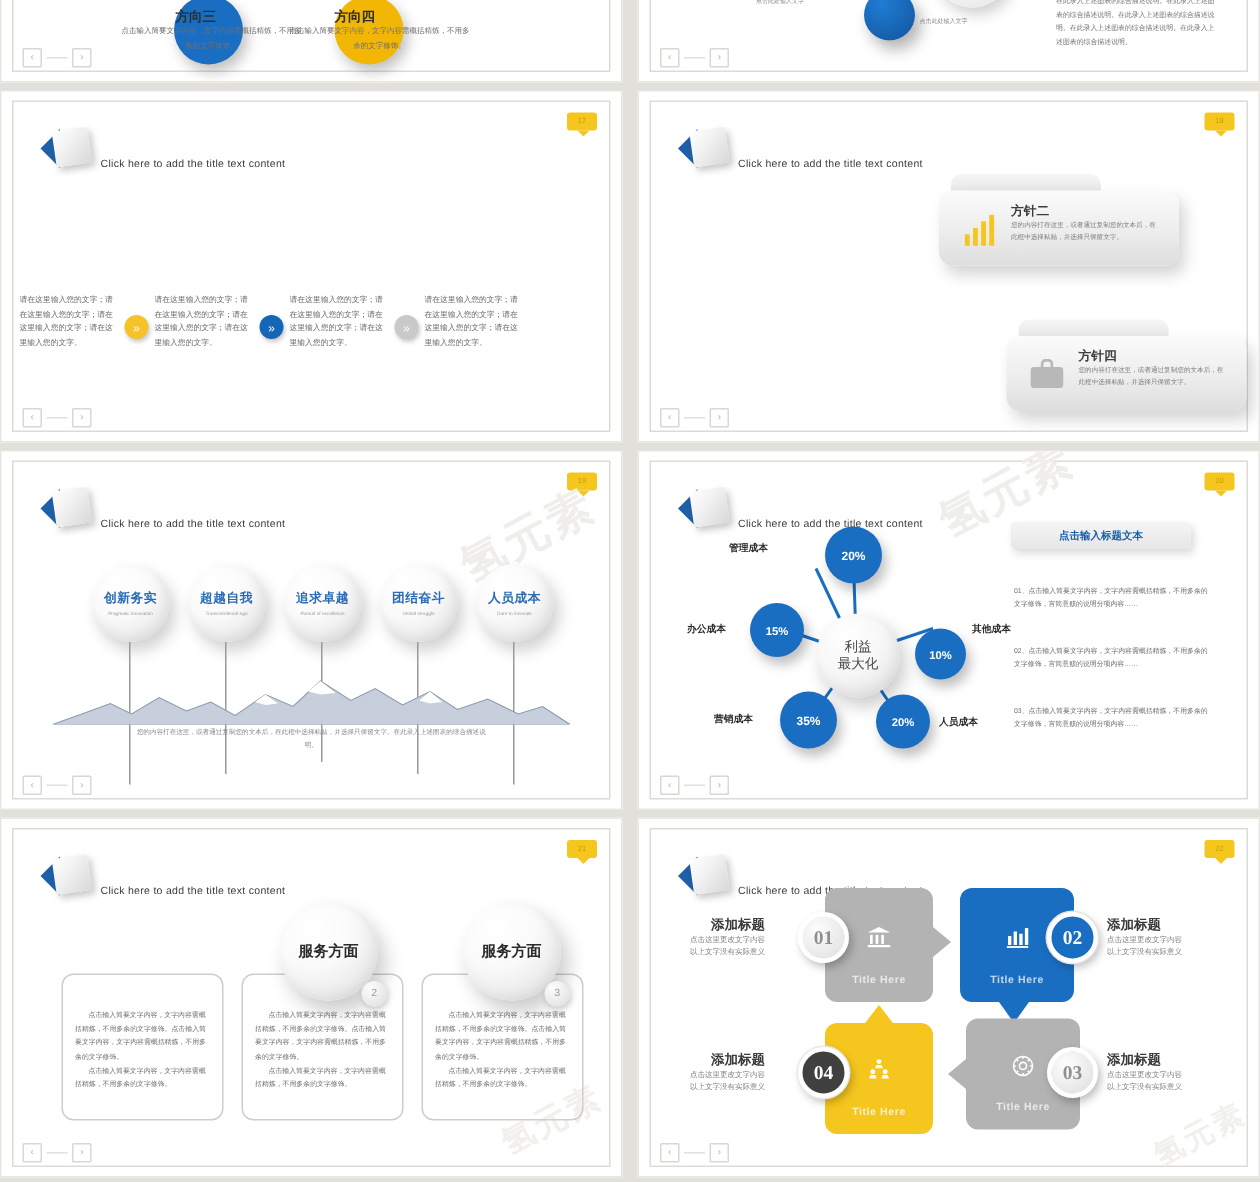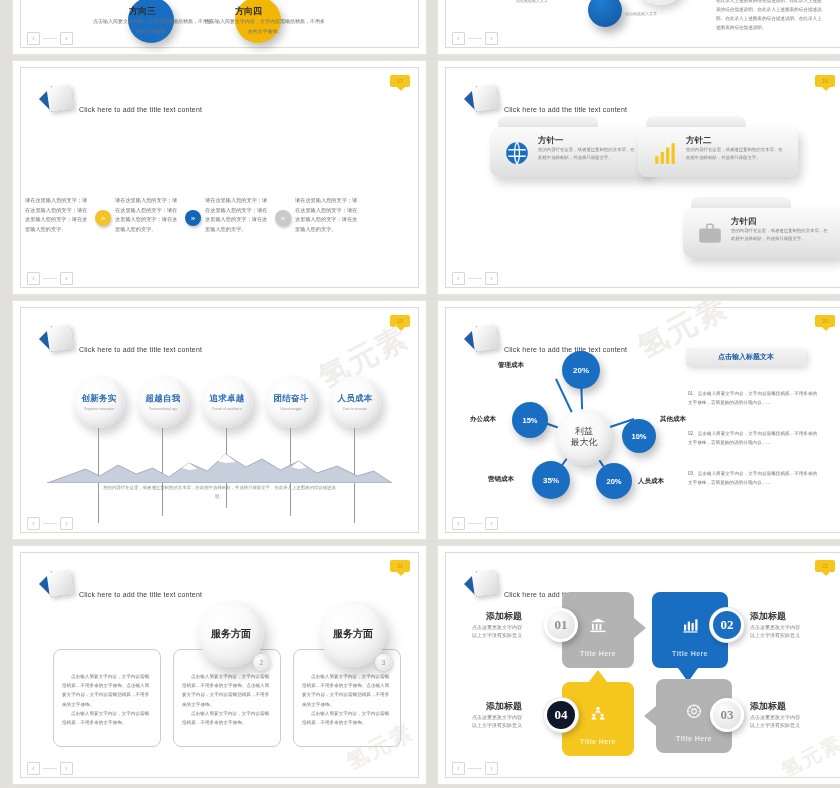--- a/index.html
+++ b/index.html
@@ -9,21 +9,21 @@
     font-family:"Liberation Sans", sans-serif;
     overflow:hidden;
   }
   .gallery {
     width:840px; height:788px;
     display:grid;
     grid-template-columns:415px 415px;
     grid-template-rows:55px 235px 240px 240px;
     column-gap:10px;
     row-gap:5px;
-    padding:0 0 0 12px;
+    padding:0 0 0 0;
     background:#e2e0da;
   }
   .slide {
     background:#fff;
     position:relative;
     overflow:hidden;
     border:1px solid #e7e5e0;
   }
   .slide.clipped { align-self:end; height:235px; margin-top:-180px; }
   .inner { position:absolute; inset:0; background:#fff; }
@@ -232,50 +232,38 @@
       <div class="frameline"></div>
       <div class="shead">
         <div class="logo">
             <i class="chev"></i>
             <i class="sq"></i>
           </div>
         <div class="stitle">Click here to add the title text content</div>
       </div>
       <div class="badge">18</div>
 
-      <div class="fcard" style="left:52px;top:55px;">
-        <div class="tab"></div>
-        <div class="body"></div>
-        <div class="ic">
-          <svg viewBox="0 0 24 24" width="26" height="26">
-              <circle cx="12" cy="12" r="10" fill="#1a6ec2"></circle>
-              <path d="M4 9h16M4 15h16M12 2c-3 4-3 16 0 20M12 2c3 4 3 16 0 20" stroke="#fff" stroke-width="1.2" fill="none"></path>
-            </svg>
-        </div>
-        <div class="ttl">方针一</div>
-        <div class="bd">您的内容打在这里，或者通过复制您的文本后，在此框中选择粘贴，并选择只保留文字。</div>
-      </div>
 
       <div class="fcard" style="left:200px;top:55px;">
         <div class="tab"></div>
         <div class="body"></div>
         <div class="ic">
           <svg viewBox="0 0 24 24" width="26" height="26">
               <rect x="3" y="15" width="3" height="7" fill="#f5c61e"></rect>
               <rect x="8" y="11" width="3" height="11" fill="#f5c61e"></rect>
               <rect x="13" y="7" width="3" height="15" fill="#f5c61e"></rect>
               <rect x="18" y="3" width="3" height="19" fill="#f5c61e"></rect>
             </svg>
         </div>
         <div class="ttl">方针二</div>
         <div class="bd">您的内容打在这里，或者通过复制您的文本后，在此框中选择粘贴，并选择只保留文字。</div>
       </div>
 
 
-      <div class="fcard" style="left:245px;top:136px;">
+      <div class="fcard" style="left:245px;top:152px;">
         <div class="tab"></div>
         <div class="body"></div>
         <div class="ic">
           <svg viewBox="0 0 24 24" width="26" height="26">
               <rect x="2" y="7" width="20" height="13" rx="2" fill="#b8b8b8"></rect>
               <path d="M9 7V5a2 2 0 012-2h2a2 2 0 012 2v2" fill="none" stroke="#b8b8b8" stroke-width="1.6"></path>
             </svg>
         </div>
         <div class="ttl">方针四</div>
         <div class="bd">您的内容打在这里，或者通过复制您的文本后，在此框中选择粘贴，并选择只保留文字。</div>
@@ -511,21 +499,21 @@
               <path d="M8.4 10h7.2l-1.4-3h-4.4z"></path>
               <circle cx="6.5" cy="13" r="2.2"></circle>
               <path d="M3 19h7l-1.4-3H4.4z"></path>
               <circle cx="17.5" cy="13" r="2.2"></circle>
               <path d="M14 19h7l-1.4-3h-4.2z"></path>
             </svg>
         </div>
         <div class="tl">Title Here</div>
       </div>
       <div style="position:absolute;left:150px;top:124px;width:0;height:0;border-left:10px solid transparent;border-right:10px solid transparent;border-bottom:13px solid #f5c61e;"></div>
-      <div class="ring" style="left:106px;top:152px;background:#0f172a;color:#fff;border:3px solid #fff;box-shadow:0 0 0 1px #e8e8e8,2px 3px 6px rgba(0,0,0,.25);">04</div>
+      <div class="ring" style="left:106px;top:152px;background:#404040;color:#fff;border:3px solid #fff;box-shadow:0 0 0 1px #e8e8e8,2px 3px 6px rgba(0,0,0,.25);">04</div>
       <div class="q-h" style="left:48px;top:154px;">添加标题</div>
       <div class="q-p" style="left:34px;top:167px;">点击这里更改文字内容</div>
       <div class="q-p" style="left:34px;top:175px;">以上文字没有实际意义</div>
 
       <div class="sp" style="left:218px;top:133px;width:76px;height:74px;background:#b3b3b3;">
         <div class="icn">
           <svg viewBox="0 0 24 24" width="19" height="19" fill="none" stroke="#fff" stroke-width="1.3">
               <circle cx="12" cy="12" r="3"></circle>
               <circle cx="12" cy="12" r="8"></circle>
               <path d="M12 4v2M12 18v2M4 12h2M18 12h2M6.5 6.5l1.5 1.5M16 16l1.5 1.5M17.5 6.5L16 8M8 16l-1.5 1.5"></path>

